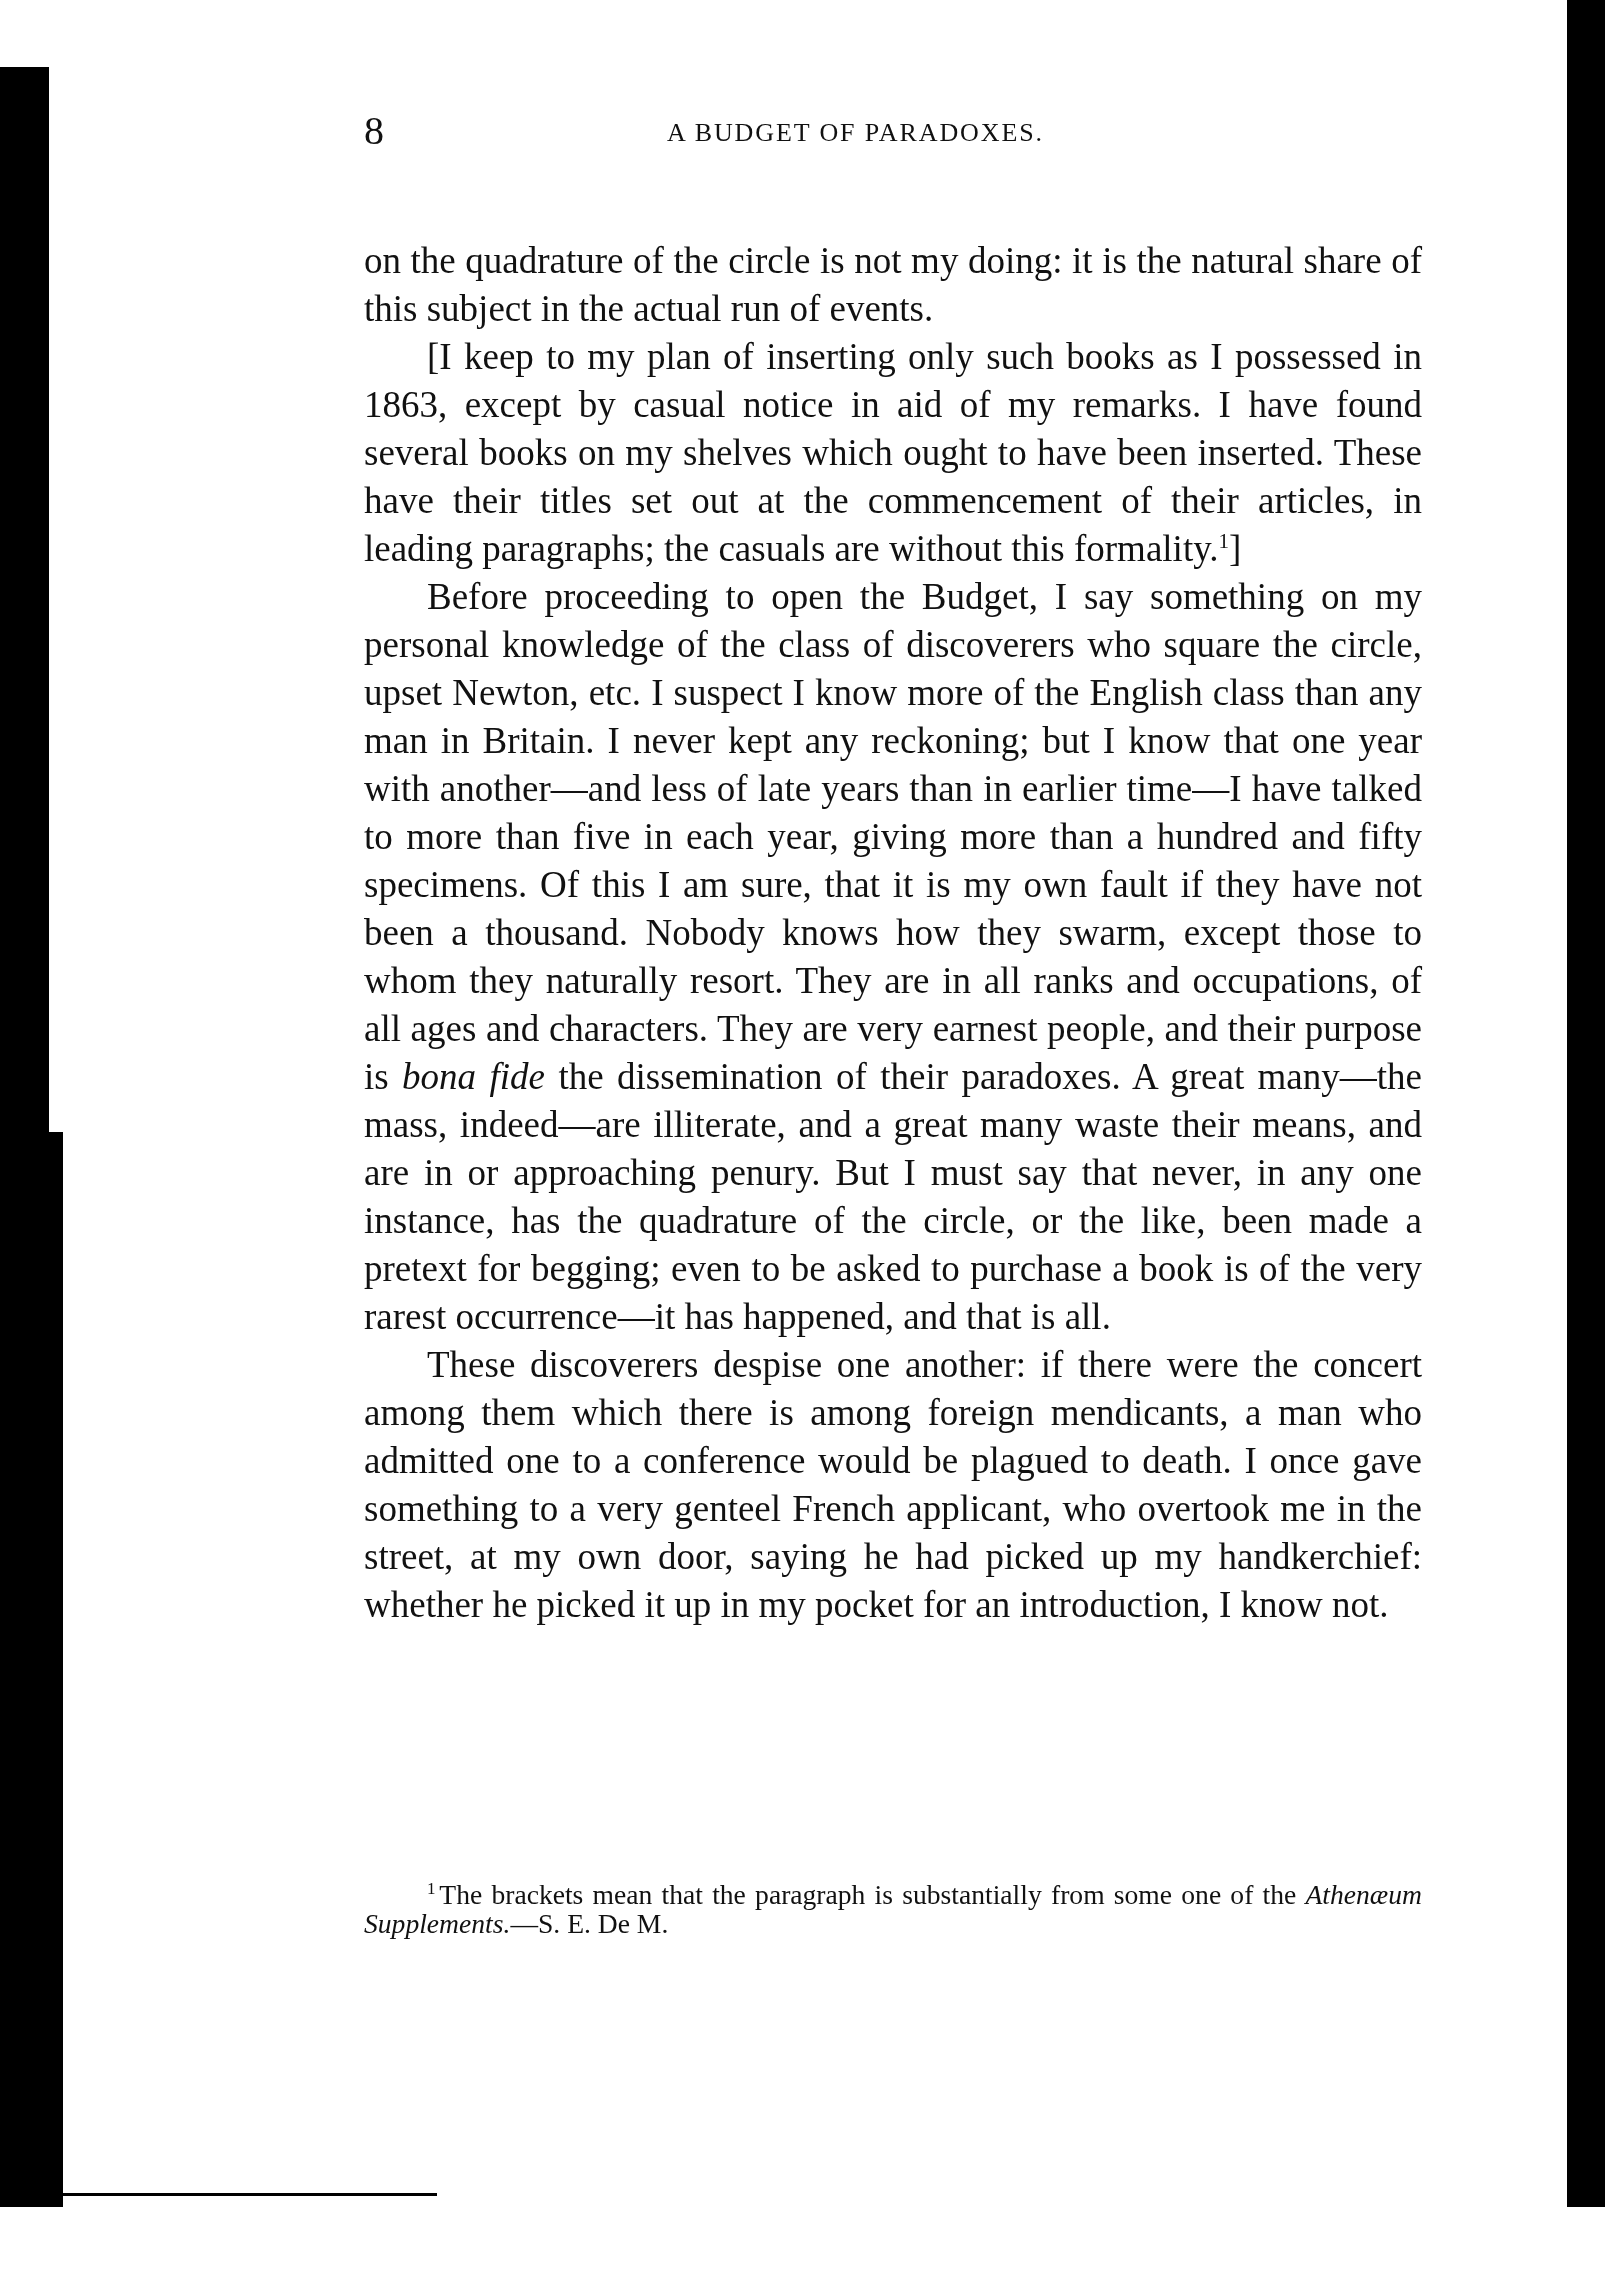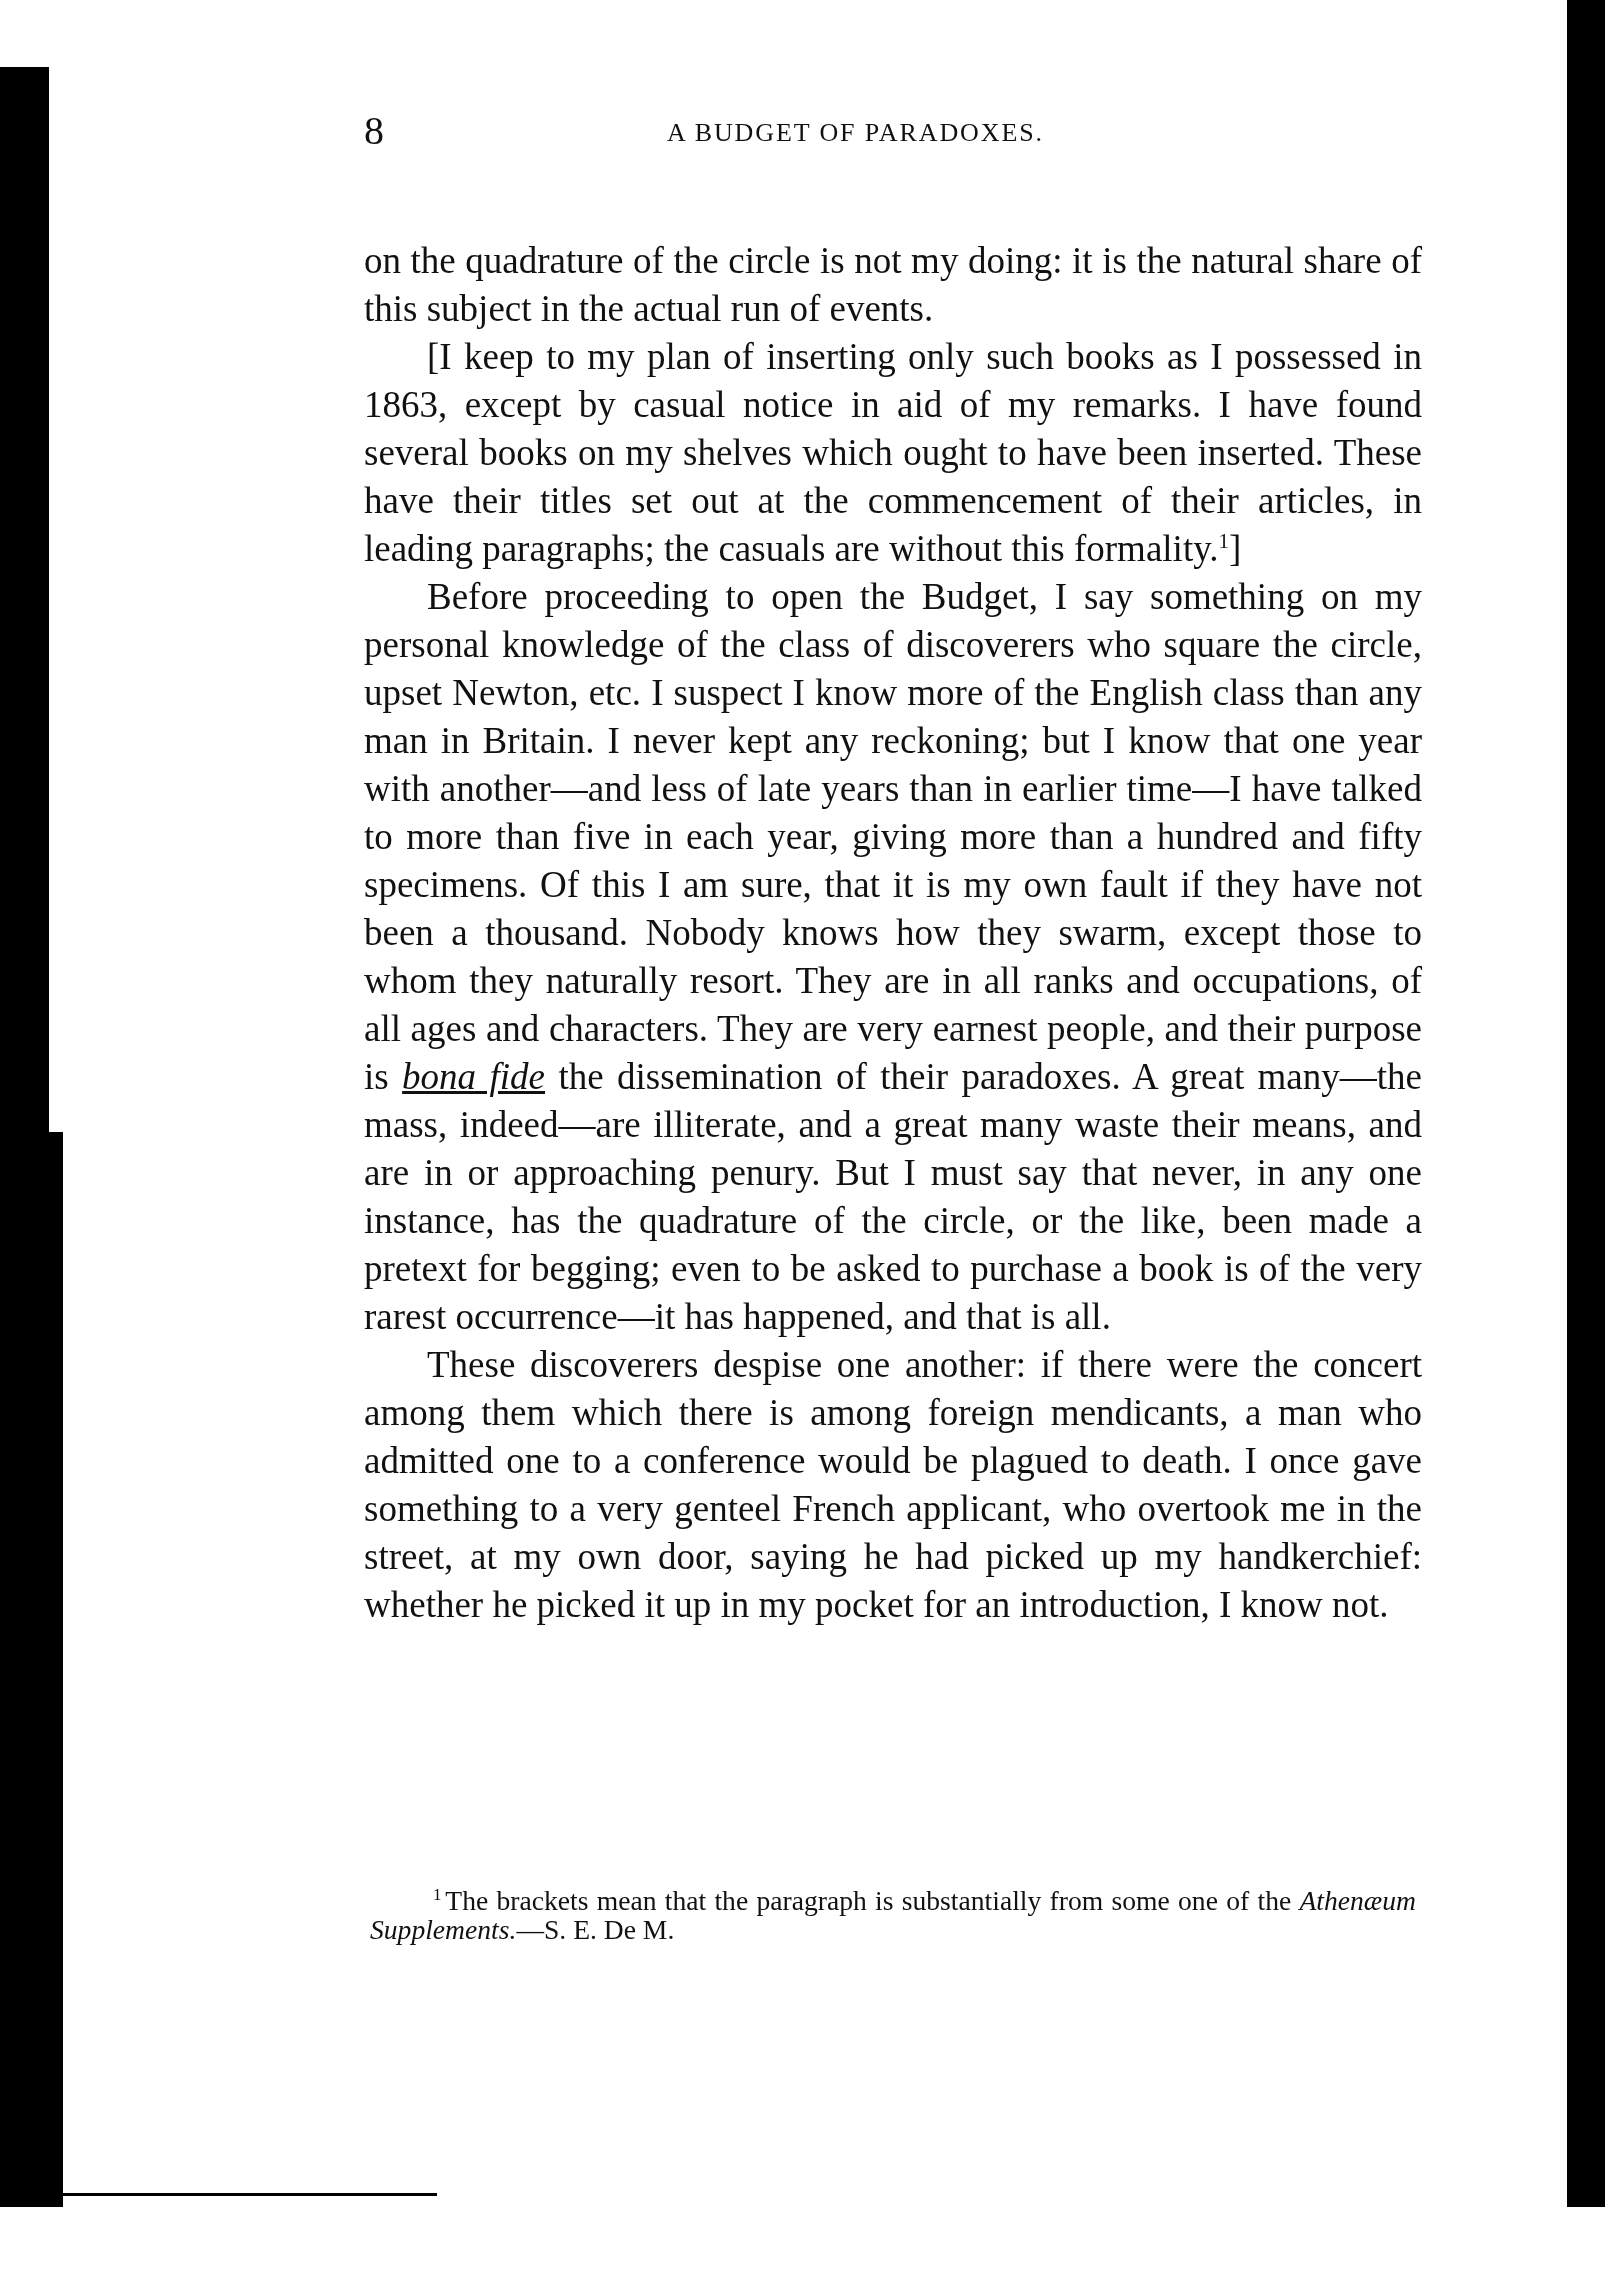--- a/index.html
+++ b/index.html
@@ -88,33 +88,32 @@
   .body-text p.indent {
     text-indent: 63px;
   }
   .footnote-ref {
     font-size: 21px;
     vertical-align: super;
     line-height: 0;
   }
   em.foreign {
     font-style: italic;
-    text-decoration: underline;
   }
   .footnotes {
     position: absolute;
     left: 364px;
     top: 1881px;
     width: 1058px;
     font-size: 27.6px;
     line-height: 28.5px;
     text-align: justify;
   }
   .footnotes p {
-    margin: 6px;
+    margin: 0;
     text-indent: 63px;
     text-align: justify;
     text-align-last: left;
   }
   .fn-mark {
     font-size: 17px;
     vertical-align: super;
     line-height: 0;
     margin-right: 3.8px;
   }

